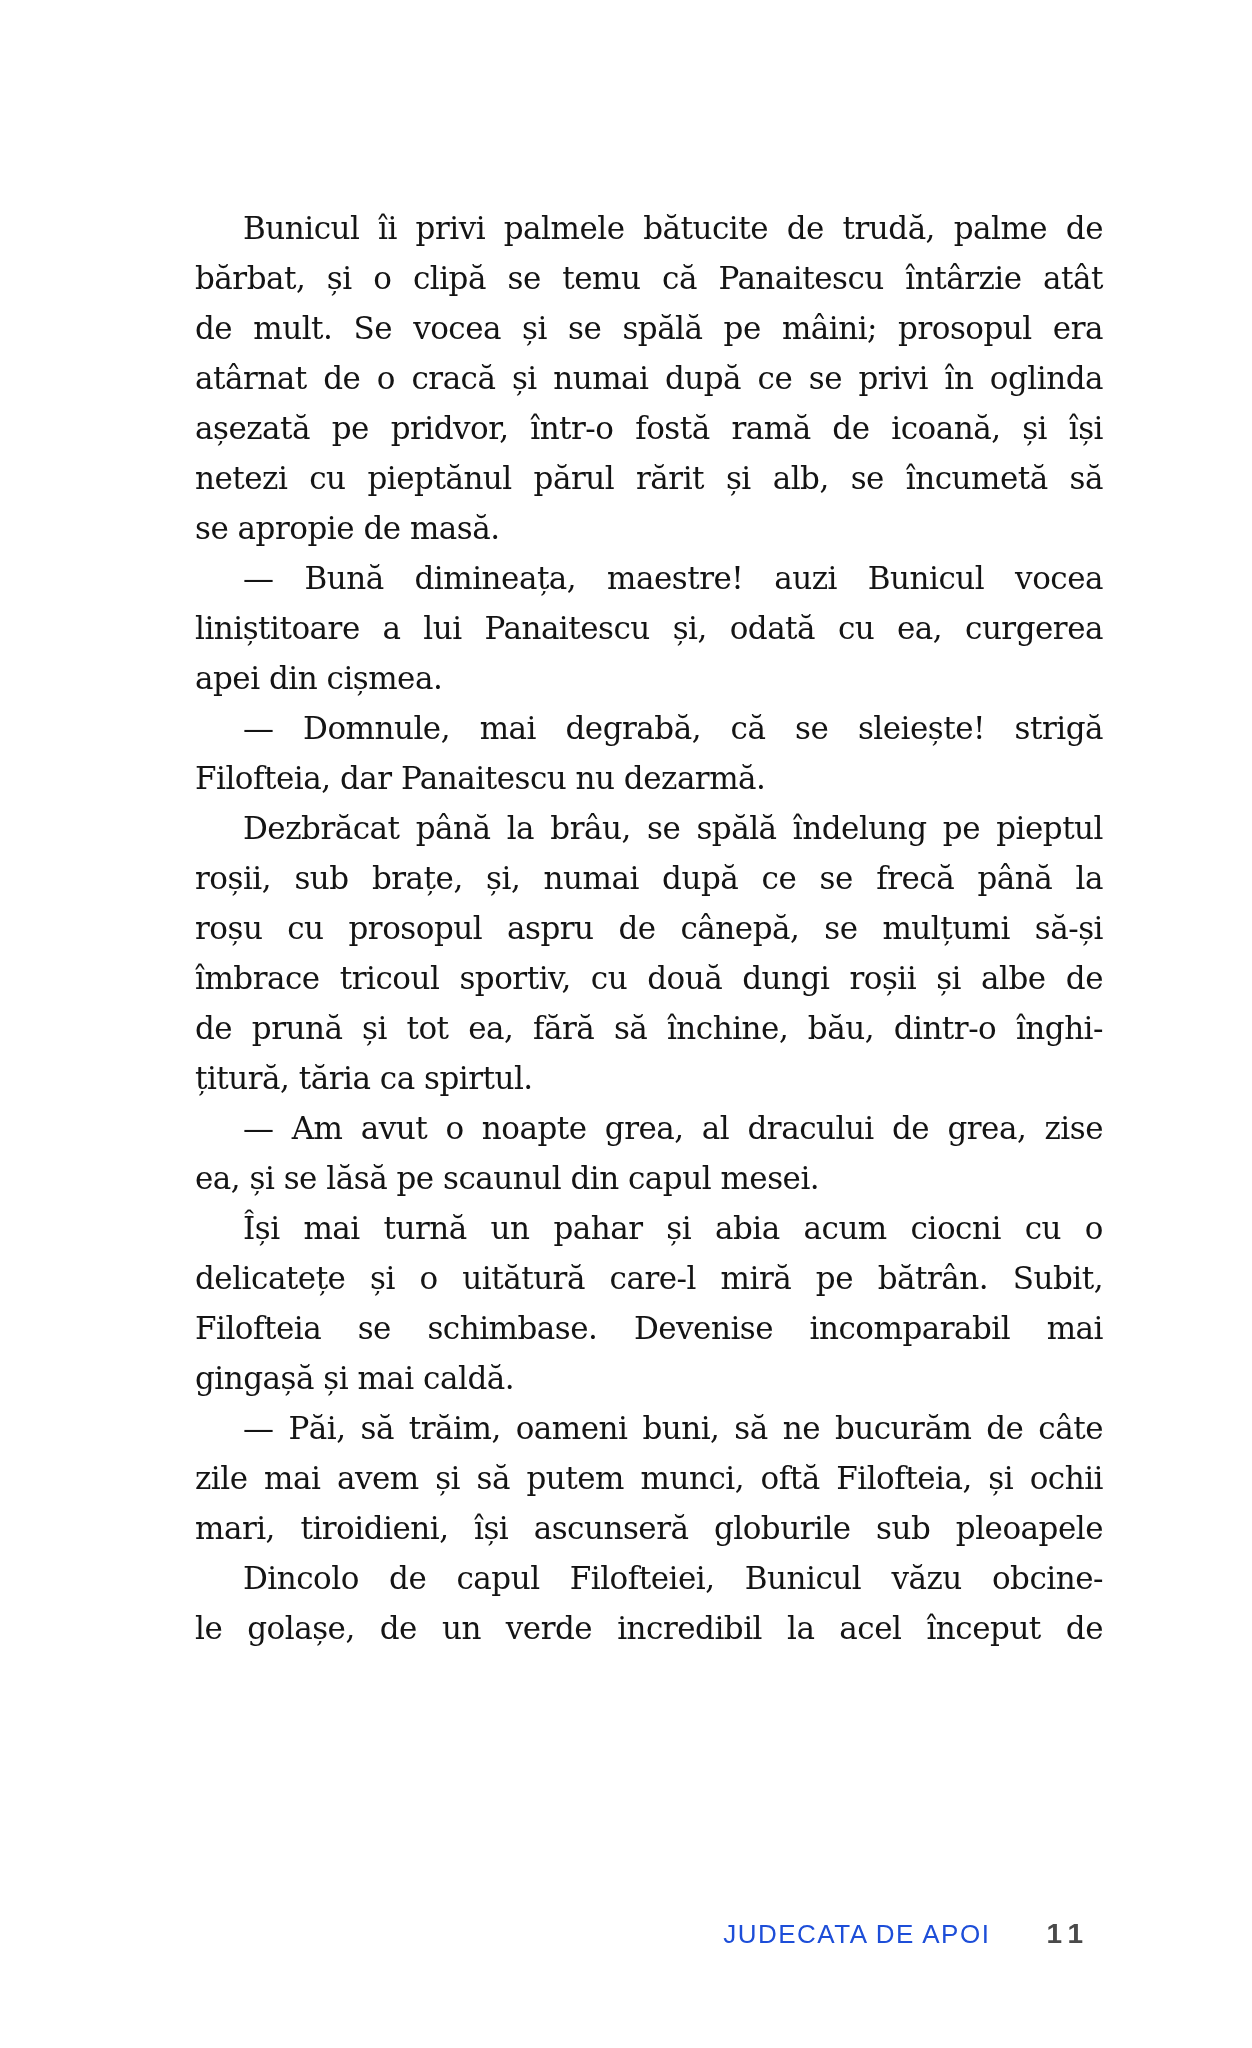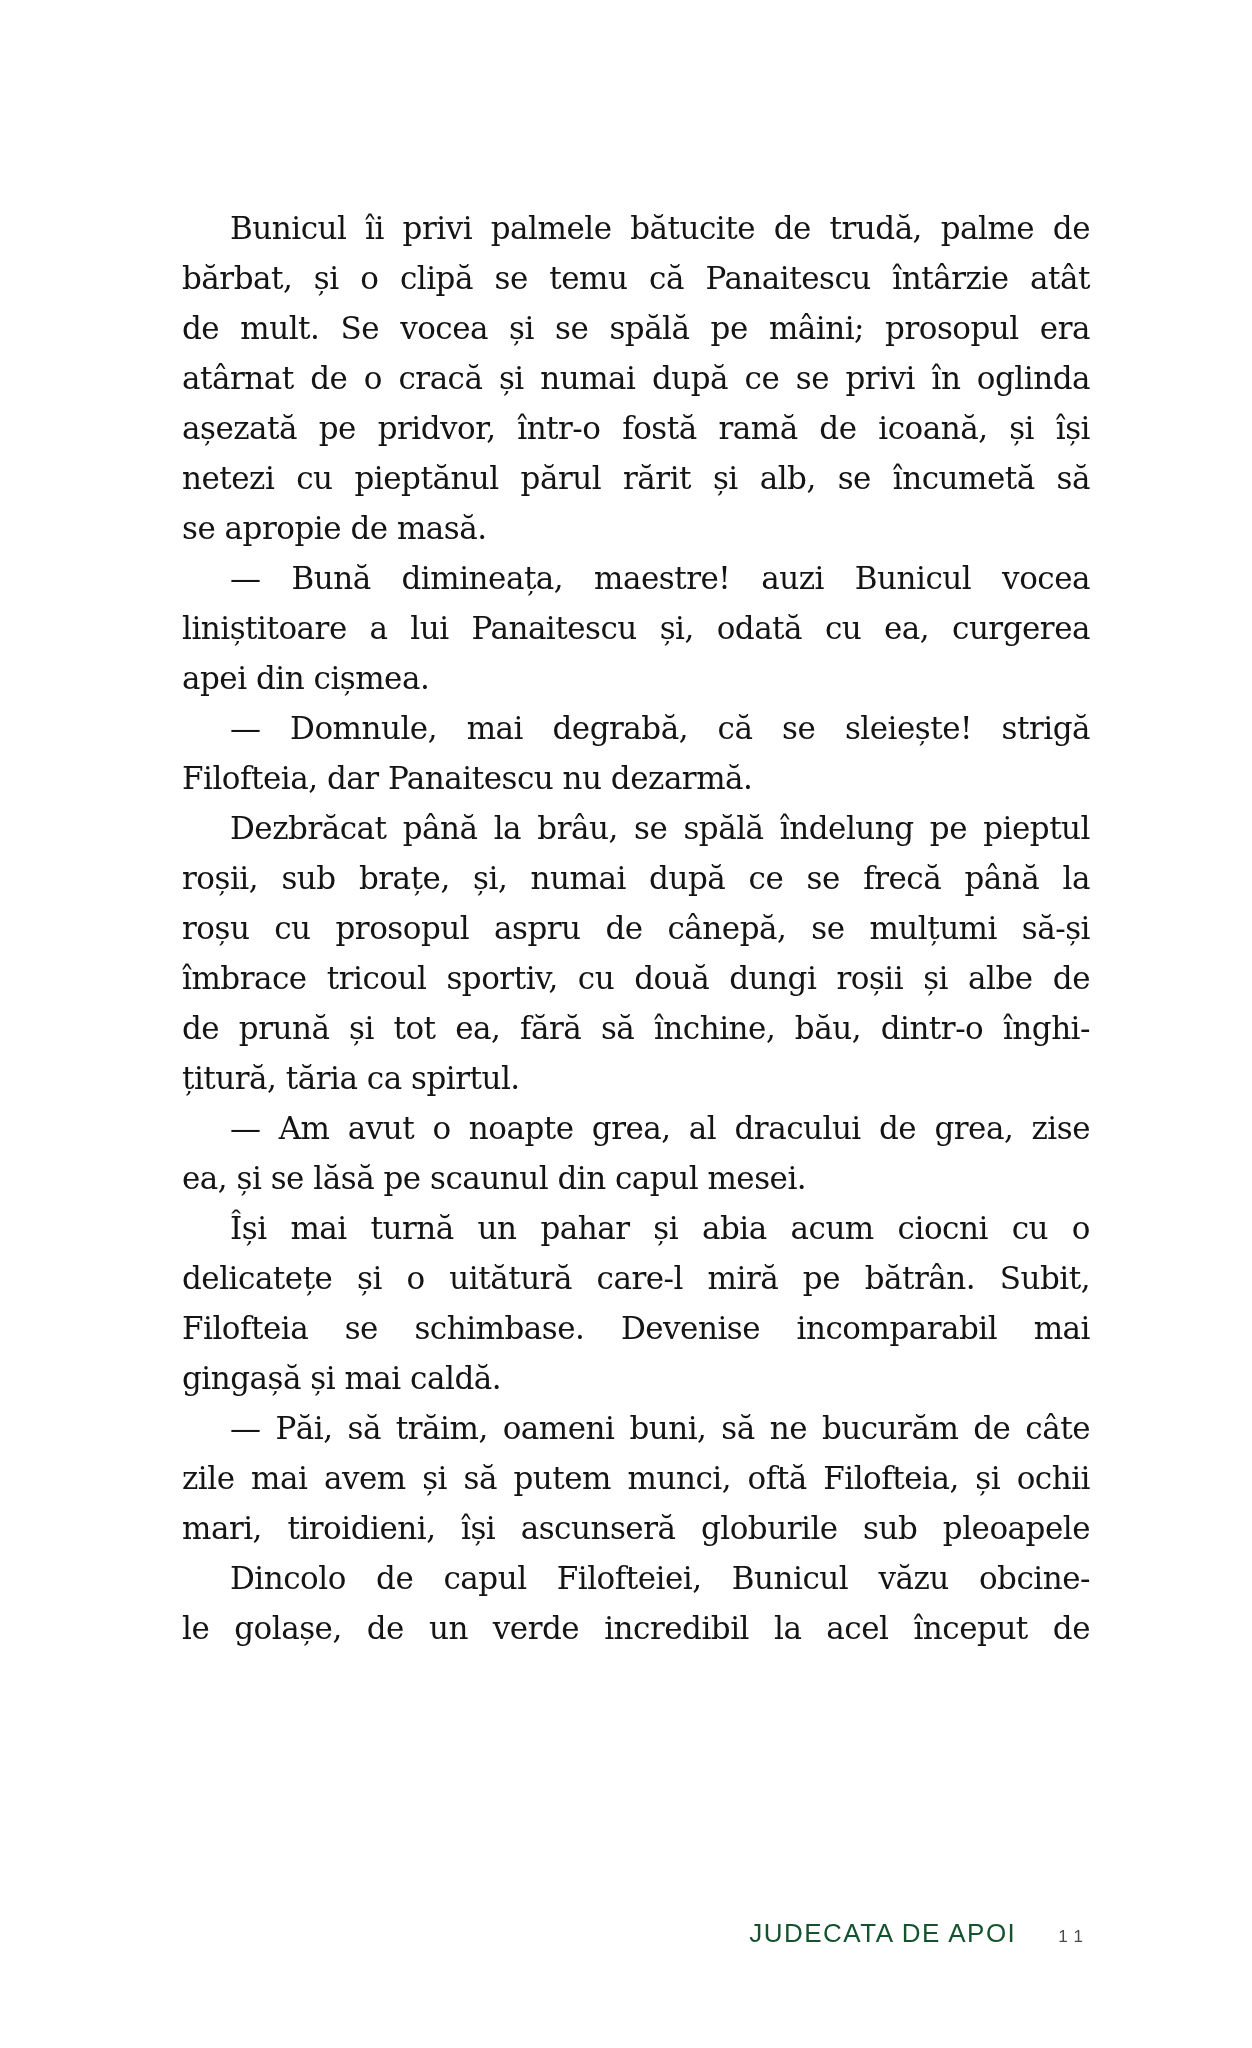--- a/index.html
+++ b/index.html
@@ -10,21 +10,21 @@
   .book-page {
     position: relative;
     width: 1252px;
     height: 2048px;
     background: #ffffff;
     overflow: hidden;
     font-family: "DejaVu Serif", "Liberation Serif", serif;
   }
   .text-block {
     position: absolute;
-    left: 182px;
+    left: 195px;
     top: 203px;
     width: 908px;
     color: #141414;
     font-size: 31px;
     letter-spacing: -0.5px;
   }
   .line {
     height: 50px;
     line-height: 50px;
     text-align: justify;
@@ -42,30 +42,30 @@
     left: 182px;
     top: 1918px;
     width: 908px;
     text-align: right;
     font-family: "Liberation Sans", sans-serif;
     white-space: nowrap;
   }
   .running-title {
     font-size: 26px;
     letter-spacing: 1.5px;
-    color: #14532d;
+    color: #1d4ed8;
     font-weight: 500;
   }
   .page-number {
     display: inline-block;
-    margin-left: 42px;
-    font-size: 17px;
+    margin-left: 56px;
+    font-size: 28px;
     letter-spacing: 7px;
     color: #4a4a4a;
-    font-weight: 400;
+    font-weight: 700;
   }
 </style>
 </head>
 <body>
 
 <div class="book-page">
   <div class="text-block" id="text-block">
       <div class="line indent">Bunicul îi privi palmele bătucite de trudă, palme de</div>
       <div class="line">bărbat, și o clipă se temu că Panaitescu întârzie atât</div>
       <div class="line">de mult. Se vocea și se spălă pe mâini; prosopul era</div>

